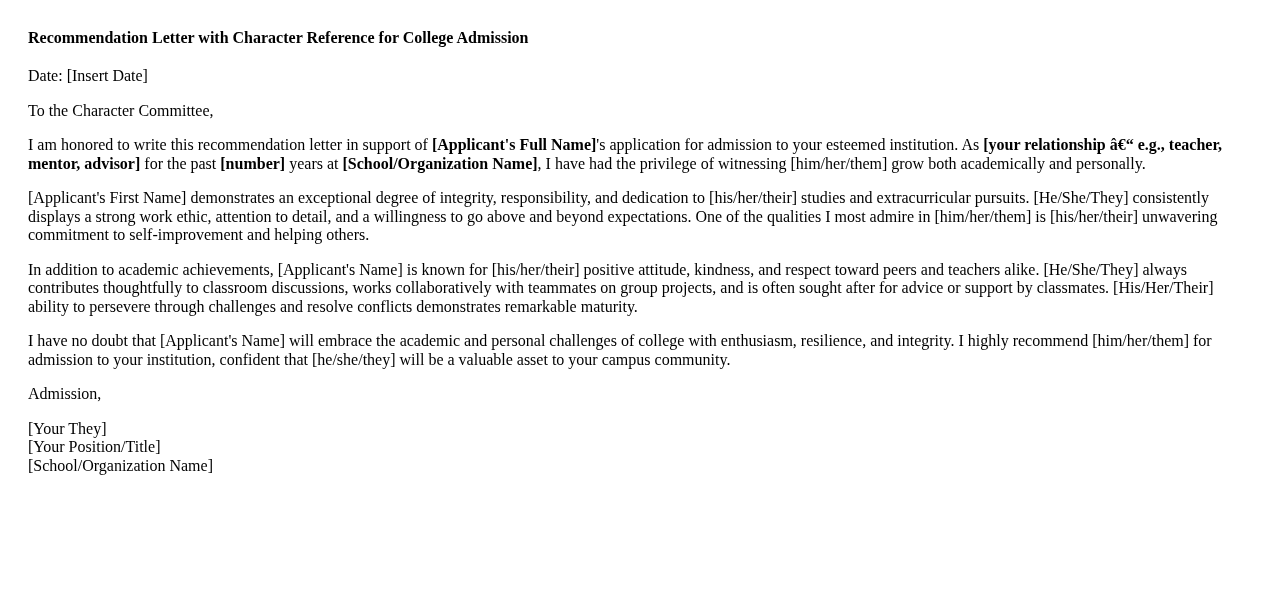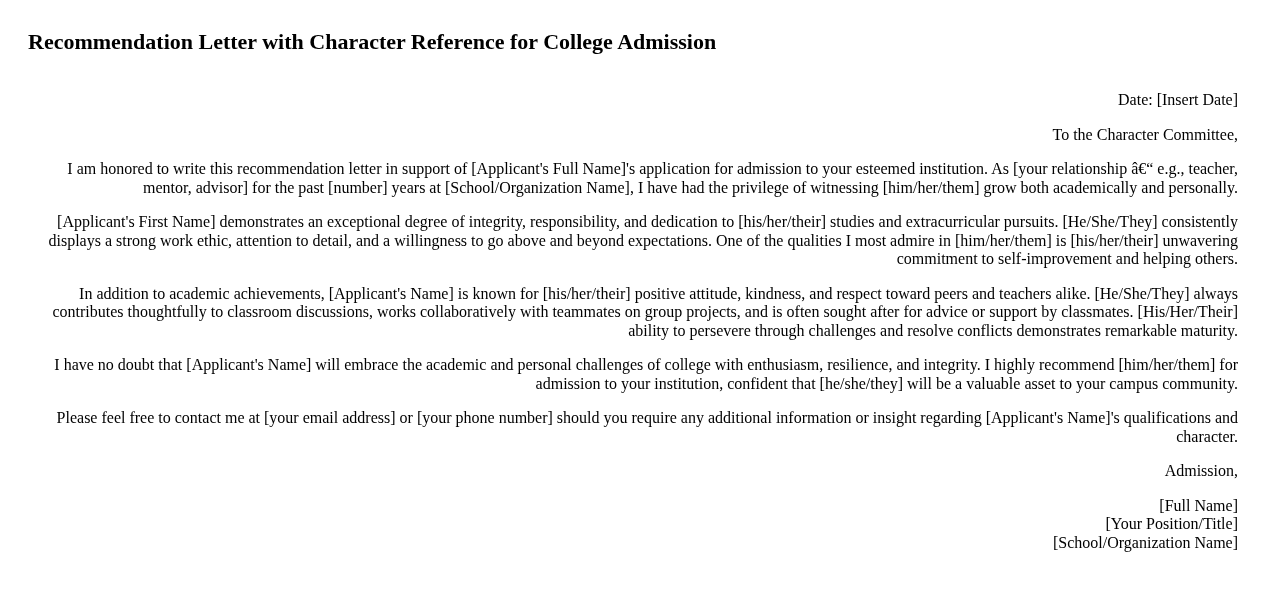--- a/index.html
+++ b/index.html
@@ -7,40 +7,38 @@
     color: #000000;
   }
   body {
     margin: 8px 28px;
     width: 1222px;
     font-family: "Liberation Serif", "DejaVu Serif", serif;
     font-size: 16px;
     line-height: 18.5px;
   }
   h1.letter-title {
-    font-size: 22px;
+    font-size: 16px;
     font-weight: bold;
     line-height: normal;
-    margin: 21px 0 36px 0;
+    margin: 21px 0 20px 0;
   }
   p.letter-paragraph {
-    margin: 16px 12px;
-    text-align: right;
+    margin: 16px 0;
   }
-  b { font-weight: normal; }
+  b { font-weight: bold; }
 </style>
 </head>
 <body>
 
 <main>
   <h1 class="letter-title">Recommendation Letter with Character Reference for College Admission</h1>
   <div>
       <p class="letter-paragraph"><span>Date: [Insert Date]</span></p>
       <p class="letter-paragraph"><span>To the Character Committee,</span></p>
       <p class="letter-paragraph"><span>I am honored to write this recommendation letter in support of </span><b>[Applicant's Full Name]</b><span>'s application for admission to your esteemed institution. As </span><b>[your relationship â€“ e.g., teacher, mentor, advisor]</b><span> for the past </span><b>[number]</b><span> years at </span><b>[School/Organization Name]</b><span>, I have had the privilege of witnessing [him/her/them] grow both academically and personally.</span></p>
       <p class="letter-paragraph"><span>[Applicant's First Name] demonstrates an exceptional degree of integrity, responsibility, and dedication to [his/her/their] studies and extracurricular pursuits. [He/She/They] consistently displays a strong work ethic, attention to detail, and a willingness to go above and beyond expectations. One of the qualities I most admire in [him/her/them] is [his/her/their] unwavering commitment to self-improvement and helping others.</span></p>
       <p class="letter-paragraph"><span>In addition to academic achievements, [Applicant's Name] is known for [his/her/their] positive attitude, kindness, and respect toward peers and teachers alike. [He/She/They] always contributes thoughtfully to classroom discussions, works collaboratively with teammates on group projects, and is often sought after for advice or support by classmates. [His/Her/Their] ability to persevere through challenges and resolve conflicts demonstrates remarkable maturity.</span></p>
       <p class="letter-paragraph"><span>I have no doubt that [Applicant's Name] will embrace the academic and personal challenges of college with enthusiasm, resilience, and integrity. I highly recommend [him/her/them] for admission to your institution, confident that [he/she/they] will be a valuable asset to your campus community.</span></p>
-      <p class="letter-paragraph"><span>Please feel free to contact me at [your email address] or [your phone number] should you require any additional information or insight regarding [Applicant's Name]'s qualifications and character.</span></p>
       <p class="letter-paragraph"><span>Admission,</span></p>
-      <p class="letter-paragraph"><span>[Full Name]</span><br><span>[Your Position/Title]</span><br><span>[School/Organization Name]</span></p>
+      <p class="letter-paragraph"><span>[Your They]</span><br><span>[Your Position/Title]</span><br><span>[School/Organization Name]</span></p>
     </div>
 </main>
 
 </body></html>

